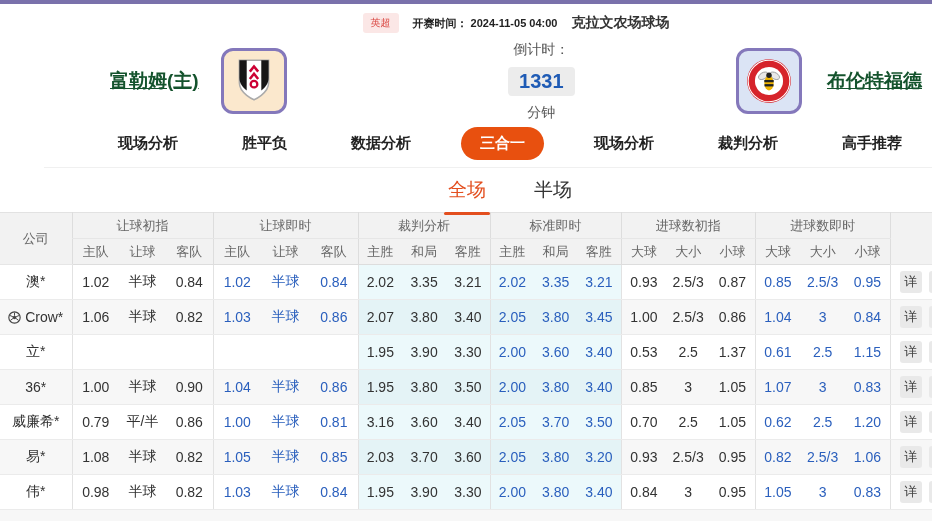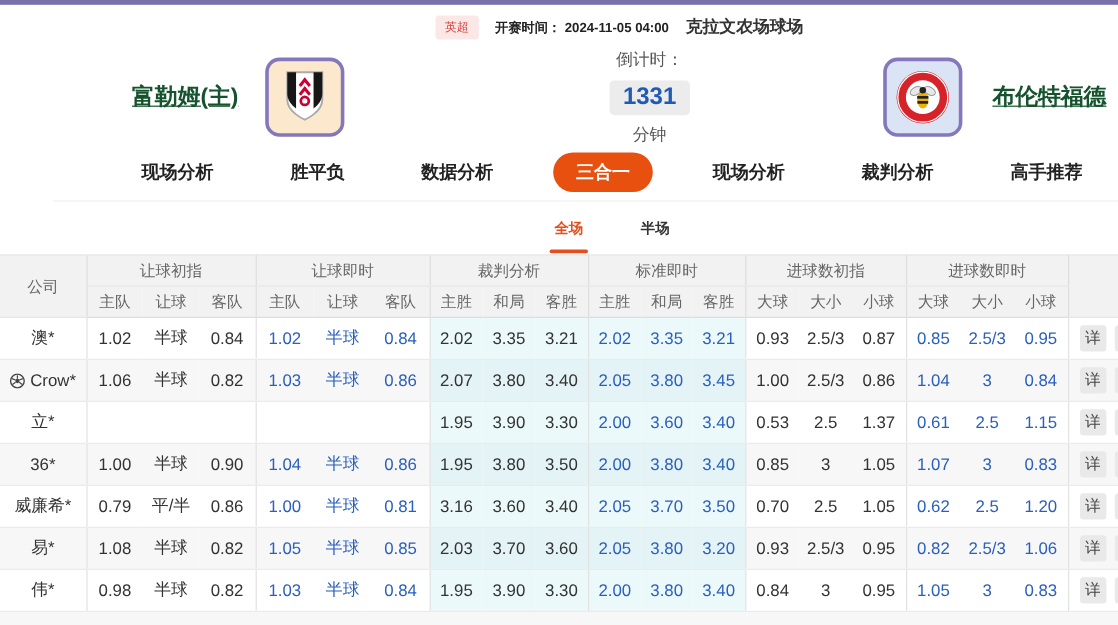--- a/index.html
+++ b/index.html
@@ -42,21 +42,21 @@
   .countdown{margin:0 auto;display:flex;align-items:center;gap:8px;transform:translateX(30px);flex-direction:column;}
   .countdown .lbl,.countdown .unit{font-size:14px;color:#555;}
   .countdown .val{background:#ececec;border-radius:4px;padding:3px 11px;
     color:var(--countdown-blue);font-size:20px;font-weight:700;}
   .nav{height:48px;display:flex;align-items:center;justify-content:center;gap:36px;
     transform:translateX(44px);border-bottom:1px solid #f0f0f0;}
   .nav-tab{font-size:15px;font-weight:700;color:#222;padding:6px 14px;cursor:pointer;white-space:nowrap;}
   .nav-tab.active{background:var(--accent);color:#fff;border-radius:17px;padding:7px 19px;}
   .subtabs{height:44px;display:flex;align-items:center;justify-content:center;gap:40px;
     transform:translateX(44px);}
-  .subtab{font-size:12px;font-weight:700;color:#333;position:relative;padding:10px 4px;cursor:pointer;}
+  .subtab{font-size:19px;font-weight:400;color:#333;position:relative;padding:10px 4px;cursor:pointer;}
   .subtab.active{color:var(--subtab-accent);}
   .subtab.active::after{content:"";position:absolute;left:0;right:0;bottom:-2px;height:3px;
     background:var(--subtab-accent);border-radius:2px;}
   table.odds{width:932px;border-collapse:collapse;table-layout:fixed;border-top:1px solid var(--border);}
   table.odds th{background:var(--header-bg);color:var(--header-text);font-weight:400;
     font-size:13px;height:26px;border-bottom:1px solid #e6e6e6;}
   table.odds th.grp{border-left:1px solid #ddd;}
   table.odds thead tr:last-child th{border-bottom:1px solid #ddd;}
   table.odds td{height:35px;text-align:center;font-size:14px;color:#333;
     border-bottom:1px solid #ebebeb;}

